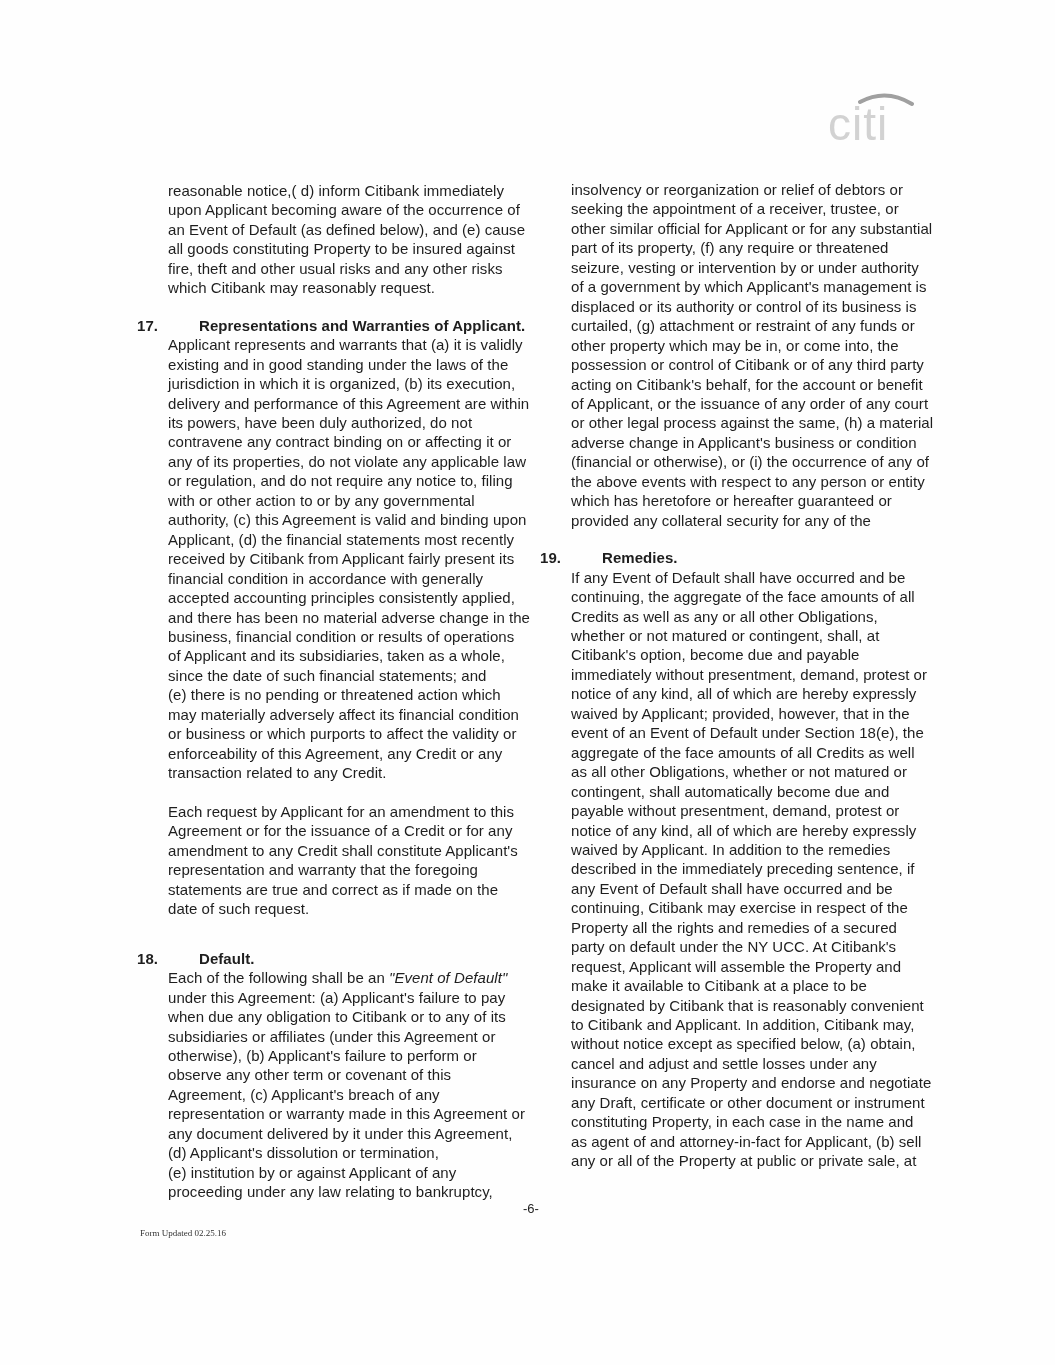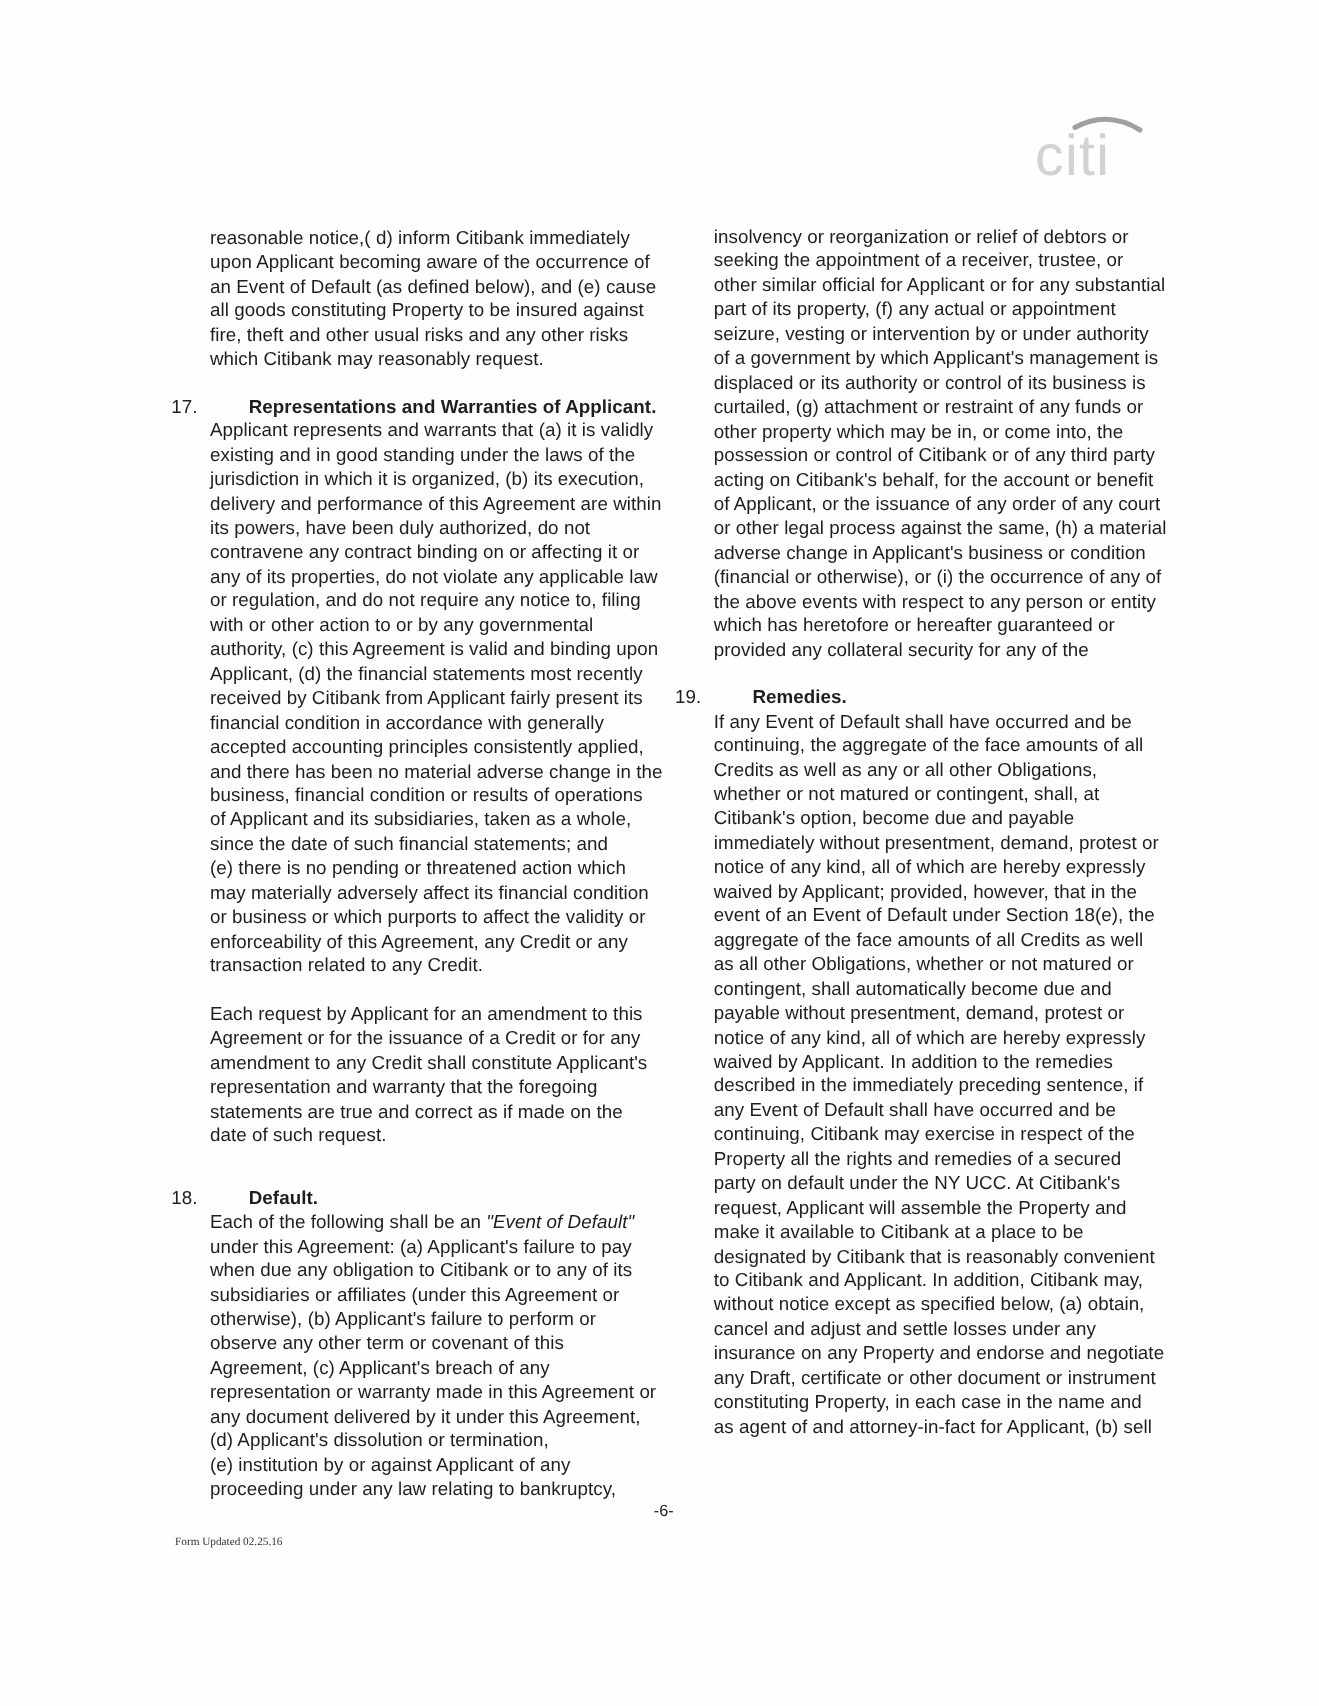--- a/index.html
+++ b/index.html
@@ -6,21 +6,21 @@
   body { width: 1055px; height: 1365px; position: relative; overflow: hidden;
          font-family: "Liberation Sans", sans-serif; color: #1e1e1e; }
   .page { position: absolute; left: 0; top: 0; width: 1055px; height: 1365px; background: #fefefe; }
   .logo { position: absolute; left: 826px; top: 88px; width: 92px; height: 60px; }
   .col { position: absolute; font-size: 15px; line-height: 19.45px; letter-spacing: 0.05px; }
   .col-left { left: 168px; top: 181px; width: 360px; }
   .col-right { left: 571px; top: 180px; width: 360px; }
   .line { white-space: nowrap; display: block; }
   .section { position: relative; }
   .sec-head { font-weight: bold; display: block; white-space: nowrap; padding-left: 31px; }
-  .sec-num { position: absolute; left: -31px; font-weight: normal; }
+  .sec-num { position: absolute; left: -31px; font-weight: bold; }
   .gap { height: 19.45px; }
   .gap-sm { height: 14px; }
   .page-num { position: absolute; left: 523px; top: 1201px; font-size: 13px; }
   .footer { position: absolute; left: 140px; top: 1228px; font-size: 9px; color: #333; font-family: Liberation Serif, serif; }
 </style>
 </head>
 <body>
 
 <div class="page">
 
@@ -94,21 +94,21 @@
       <span class="line">(e) institution by or against Applicant of any</span>
       <span class="line">proceeding under any law relating to bankruptcy,</span>
     </div>
   </div>
 
   <div class="col col-right">
     <div>
       <span class="line">insolvency or reorganization or relief of debtors or</span>
       <span class="line">seeking the appointment of a receiver, trustee, or</span>
       <span class="line">other similar official for Applicant or for any substantial</span>
-      <span class="line">part of its property, (f) any actual or appointment</span>
+      <span class="line">part of its property, (f) any require or threatened</span>
       <span class="line">seizure, vesting or intervention by or under authority</span>
       <span class="line">of a government by which Applicant's management is</span>
       <span class="line">displaced or its authority or control of its business is</span>
       <span class="line">curtailed, (g) attachment or restraint of any funds or</span>
       <span class="line">other property which may be in, or come into, the</span>
       <span class="line">possession or control of Citibank or of any third party</span>
       <span class="line">acting on Citibank's behalf, for the account or benefit</span>
       <span class="line">of Applicant, or the issuance of any order of any court</span>
       <span class="line">or other legal process against the same, (h) a material</span>
       <span class="line">adverse change in Applicant's business or condition</span>
@@ -144,18 +144,19 @@
       <span class="line">request, Applicant will assemble the Property and</span>
       <span class="line">make it available to Citibank at a place to be</span>
       <span class="line">designated by Citibank that is reasonably convenient</span>
       <span class="line">to Citibank and Applicant.  In addition, Citibank may,</span>
       <span class="line">without notice except as specified below, (a) obtain,</span>
       <span class="line">cancel and adjust and settle losses under any</span>
       <span class="line">insurance on any Property and endorse and negotiate</span>
       <span class="line">any Draft, certificate or other document or instrument</span>
       <span class="line">constituting Property, in each case in the name and</span>
       <span class="line">as agent of and attorney-in-fact for Applicant, (b) sell</span>
+      <span class="line">any or all of the Property at public or private sale, at</span>
     </div>
   </div>
 
   <div class="page-num">-6-</div>
   <div class="footer">Form Updated 02.25.16</div>
 </div>
 
 </body></html>

